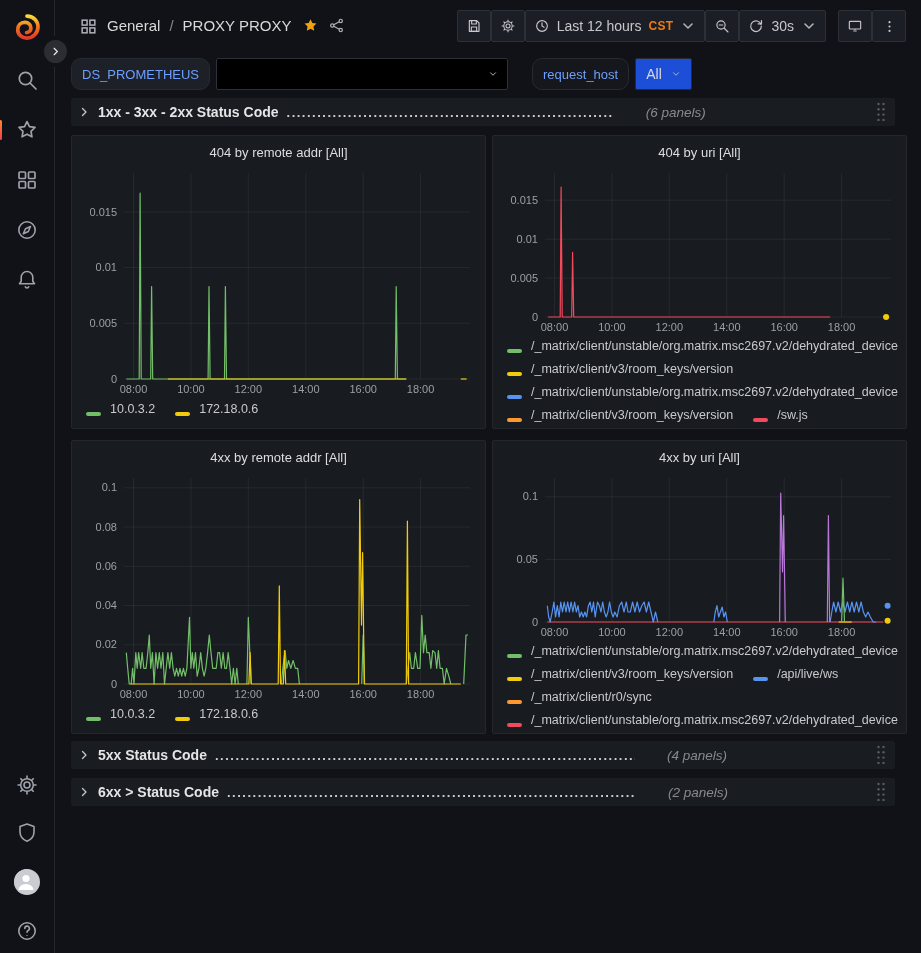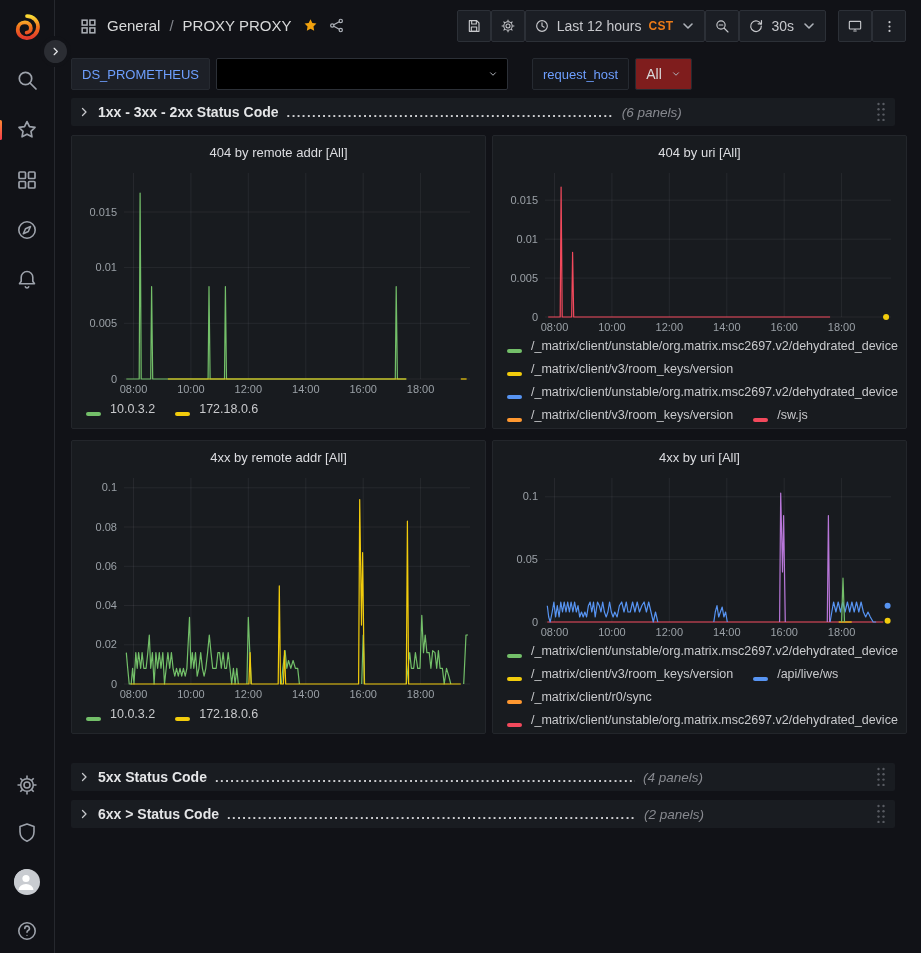--- a/index.html
+++ b/index.html
@@ -33,41 +33,41 @@
   .tbtn{height:32px;min-width:34px;padding:0 8px;background:#1b1e24;border:1px solid #2c3037;
     border-radius:2px;display:flex;align-items:center;justify-content:center;gap:7px;
     color:#c7c8cc;font-size:14px;cursor:pointer;white-space:nowrap}
   .tbtn svg{width:16px;height:16px}
   .tz{font-size:12px;font-weight:700;color:#eb7b18;letter-spacing:.3px}
   .chev-sm{width:10px;height:10px;color:#aeb2b9}
 
   
   .subnav{height:44px;display:flex;align-items:center;padding:0 16px;gap:6px}
   .var-label{height:32px;display:flex;align-items:center;padding:0 10px;background:#1d2027;
-    border:1px solid #262a31;border-radius:2px;color:#6e9fff;font-size:13px;font-weight:500}
+    border:1px solid #262a31;border-radius:10px;color:#6e9fff;font-size:13px;font-weight:500}
   .var-select{height:32px;width:292px;background:#000;border:1px solid #2c3037;border-radius:2px;
     display:flex;align-items:center;justify-content:flex-end;padding:0 9px;cursor:pointer}
   .var-gap{width:12px}
-  .all-box{height:32px;padding:0 10px;background:#7f1d1d;border:1px solid #262a31;border-radius:2px;
+  .all-box{height:32px;padding:0 10px;background:#1d4ed8;border:1px solid #262a31;border-radius:2px;
     color:#d8d9da;display:flex;gap:9px;align-items:center;font-size:14px;cursor:pointer}
 
   
   .dash{padding:2px 26px 0 16px}
   .row-bar{height:28px;display:flex;align-items:center;gap:8px;padding:0 8px 0 7px;
     margin-bottom:9px;border-radius:2px;cursor:pointer}
   .row-bar.collapsed{background:#191c21}
   .row-chev{color:#c7c8cc;width:12px;height:12px;flex:none}
   .row-title{font-size:14px;font-weight:700;color:#e4e5e7;white-space:nowrap}
   .row-leader{font-size:13px;font-weight:700;color:#cfd0d3;letter-spacing:1.5px;white-space:nowrap;
     overflow:hidden;max-width:420px}
-  .row-count{font-style:italic;color:#87898f;font-size:13.5px;margin-left:0;white-space:nowrap}
+  .row-count{font-style:italic;color:#87898f;font-size:13.5px;margin-left:24px;white-space:nowrap}
   .drag{margin-left:auto;color:#585b62;flex:none;cursor:grab}
   .row-head-plain{margin:6px 0 9px}
 
-  .grid2{display:grid;grid-template-columns:1fr 1fr;gap:11px 6px;margin:0 0 29px}
+  .grid2{display:grid;grid-template-columns:1fr 1fr;gap:11px 6px;margin:0 0 7px}
   .panel{height:294px;background:#181b1f;border:1px solid #23262b;border-radius:2px;
     display:flex;flex-direction:column;padding:4px 6px 6px}
   .panel-title{height:24px;display:flex;align-items:center;justify-content:center;
     font-size:13px;font-weight:500;color:#dcdde1;cursor:pointer;flex:none}
   .chart-box{flex:1;min-height:0;cursor:crosshair}
   .legend-inline{height:26px;display:flex;align-items:center;gap:20px;padding-left:8px;
     overflow:hidden;flex:none}
   .legend-stack{height:88px;overflow:hidden;padding-left:8px;display:flex;flex-direction:column;flex:none}
   .legend-row{height:23px;display:flex;align-items:center;gap:20px;white-space:nowrap;
     overflow:hidden;flex:none}

